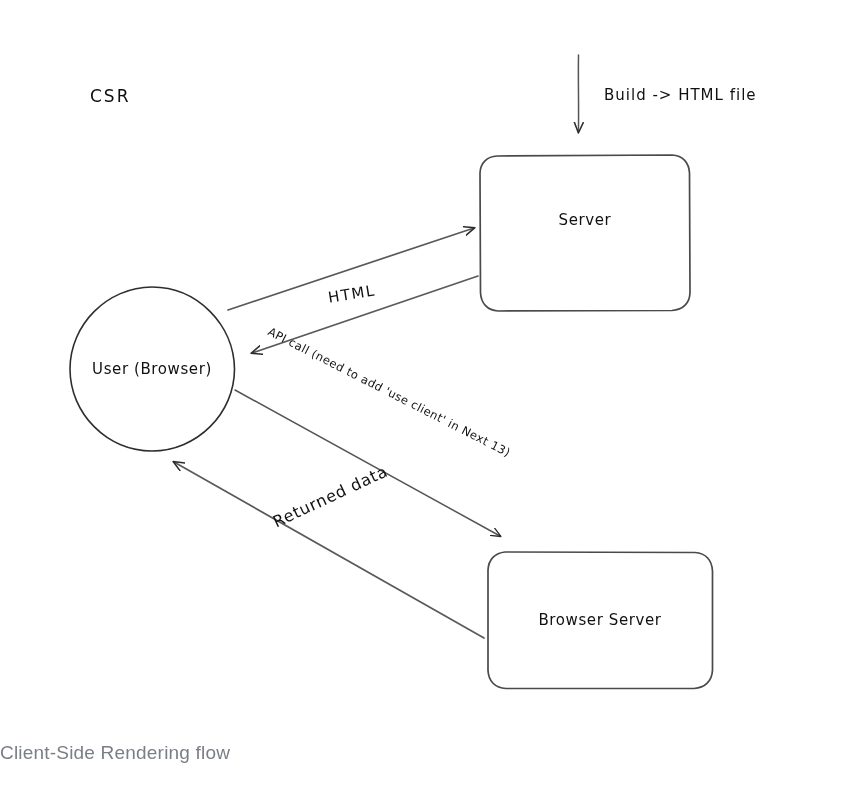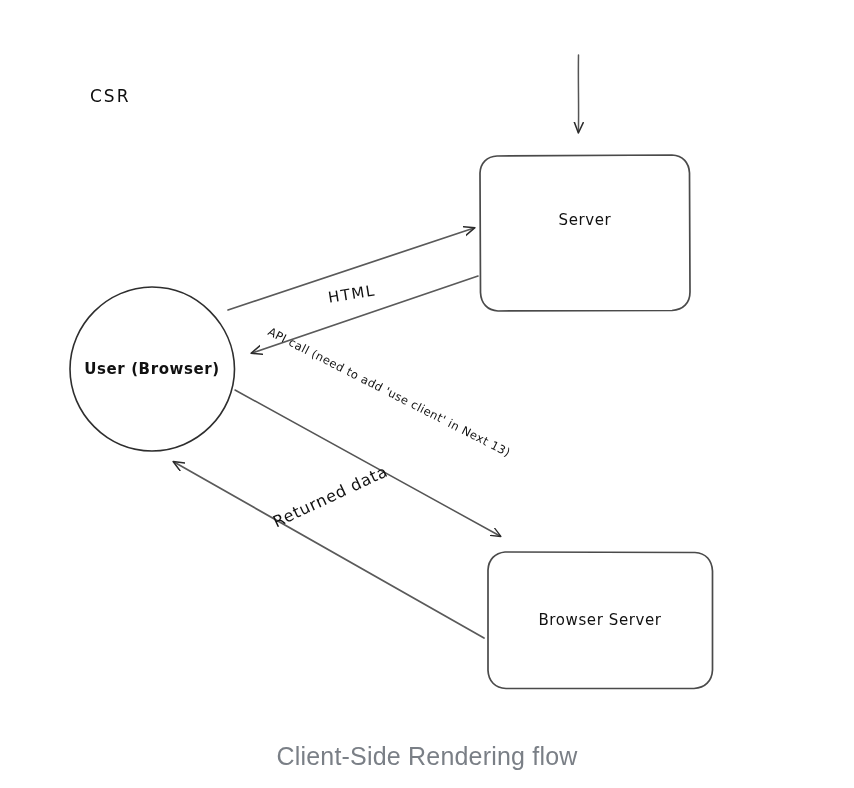--- a/index.html
+++ b/index.html
@@ -79,23 +79,22 @@
     top: 487px;
     font-size: 16px;
     letter-spacing: 0.8px;
     transform: rotate(-25deg);
   }
   #caption {
     position: absolute;
     left: 0;
     top: 742px;
     width: 854px;
-    text-align: center;
     font-family: "Liberation Sans", sans-serif;
-    font-size: 25px;
+    font-size: 19px;
     color: #7a7f86;
     letter-spacing: 0.2px;
   }
 </style>
 </head>
 <body>
 
 <div id="canvas">
 
   <svg id="sketch" viewBox="0 0 854 788">
@@ -146,22 +145,23 @@
       <path d="M235,390 L500,536" fill="none" stroke="#555555" stroke-width="1.5" stroke-linecap="round" marker-end="url(#ahs)"></path>
     </g>
 
     <g>
       <path d="M484,638 L174,462" fill="none" stroke="#5a5a5a" stroke-width="1.7" stroke-linecap="round" marker-end="url(#ah)"></path>
     </g>
   </svg>
 
   <div id="label-csr">CSR</div>
 
+  <div id="label-build">Build -&gt; HTML file</div>
 
-  <div class="node-label" style="left:152px; top:369px;font-weight:bold;">User (Browser)</div>
+  <div class="node-label" style="left:152px; top:369px;">User (Browser)</div>
 
   <div class="node-label" style="left:585px; top:220px;">Server</div>
 
   <div class="node-label" style="left:600px; top:620px;">Browser Server</div>
 
   <div class="edge-label" id="label-html">HTML</div>
 
   <div class="edge-label" id="label-api">API call (need to add 'use client' in Next 13)</div>
 
   <div class="edge-label" id="label-returned">Returned data</div>

